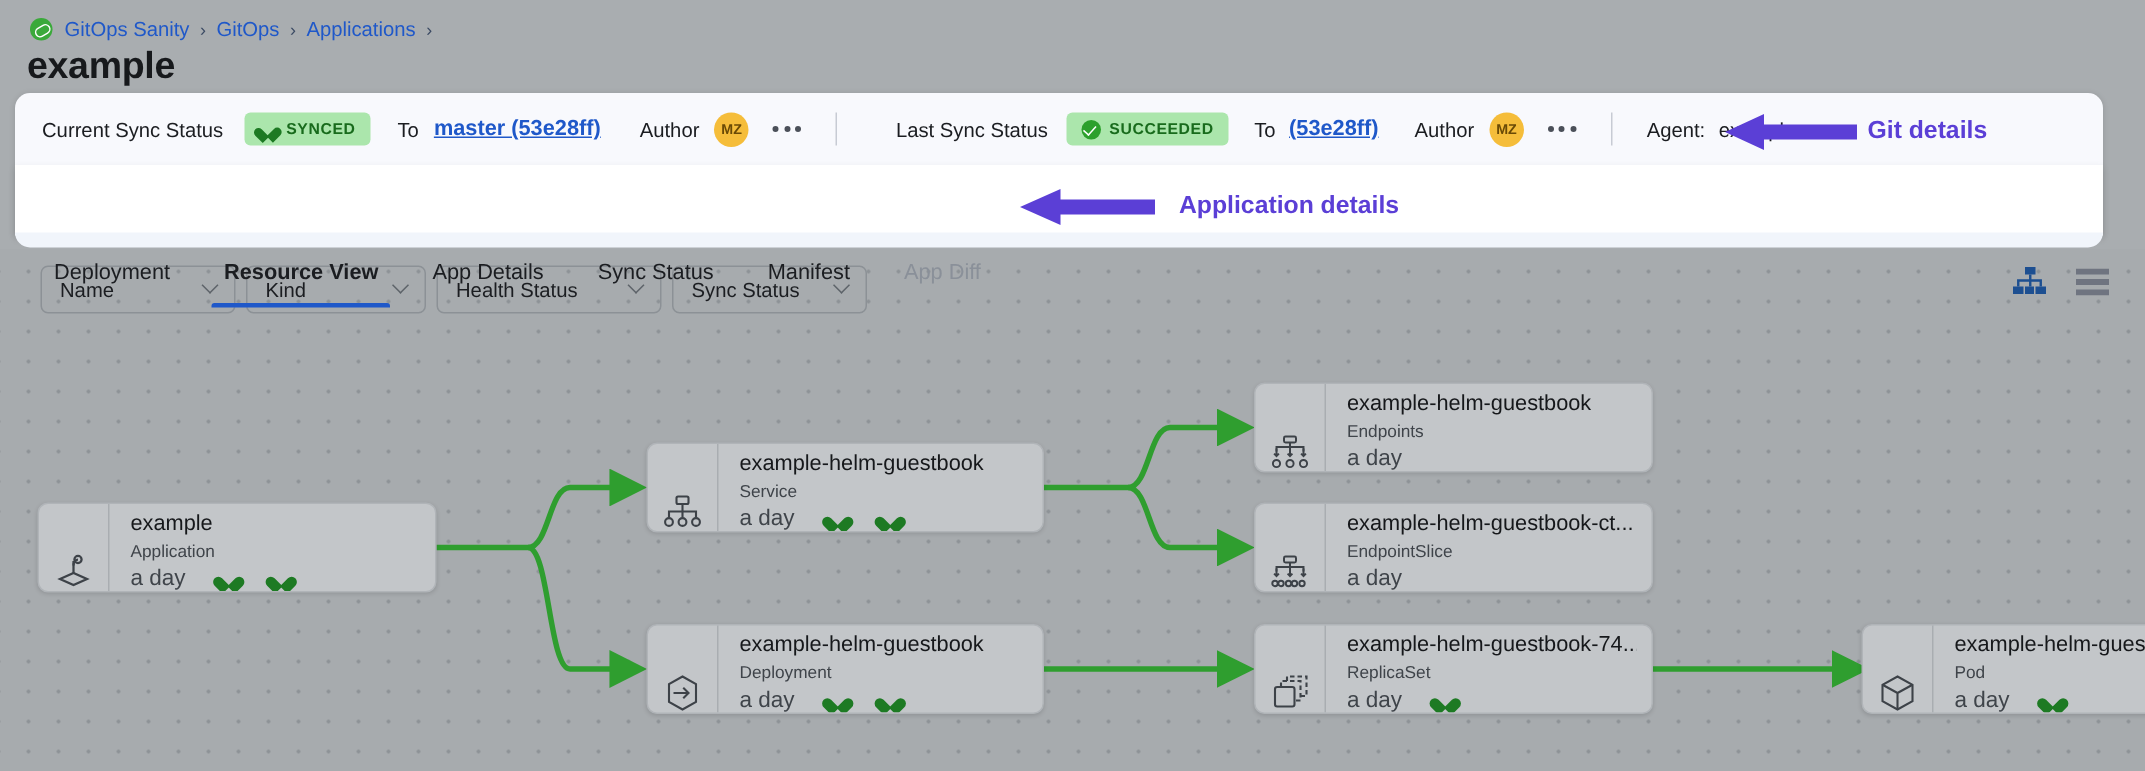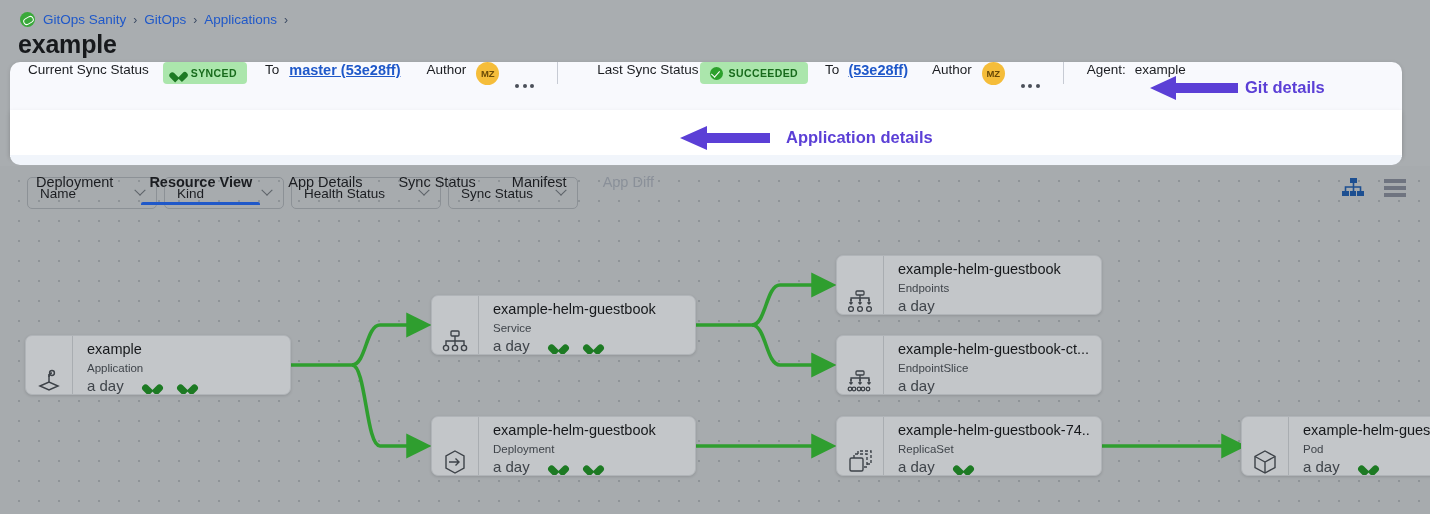--- a/index.html
+++ b/index.html
@@ -152,21 +152,21 @@
     background: #f1f5fb;
     border-radius: 0 0 10px 10px;
     z-index: 5;
   }
 
   
   .sync-row {
     position: absolute;
     left: 0; top: 0;
     width: 1392px; height: 48px;
-    display: flex; 
+    display: flex; align-items: center;
     padding-left: 8px;
     font-size: 13.5px;
     color: #1b1d21;
     z-index: 6;
   }
   .sync-row .lbl { white-space: nowrap; }
   .pill {
     display: inline-flex; align-items: center; gap: 6px;
     background: #abe6ac;
     border-radius: 4px;
@@ -391,21 +391,21 @@
       <span class="avatar" style="margin-left:10px">MZ</span>
       <span class="dots3" style="margin-left:16px">
           <i></i>
           <i></i>
           <i></i>
         </span>
 
       <span class="vdiv" style="margin-left:23px"></span>
 
       <span class="lbl" style="margin-left:39px">Last Sync Status</span>
-      <span class="pill" style="margin-left:1px">
+      <span class="pill" style="margin-left:12px">
         <span class="check-icon"></span>
         <span>SUCCEEDED</span>
       </span>
       <span class="lbl" style="margin-left:17px">To</span>
       <a class="revlink" href="#" style="margin-left:9px">(53e28ff)</a>
       <span class="lbl" style="margin-left:24px">Author</span>
       <span class="avatar" style="margin-left:10px">MZ</span>
       <span class="dots3" style="margin-left:16px">
           <i></i>
           <i></i>

